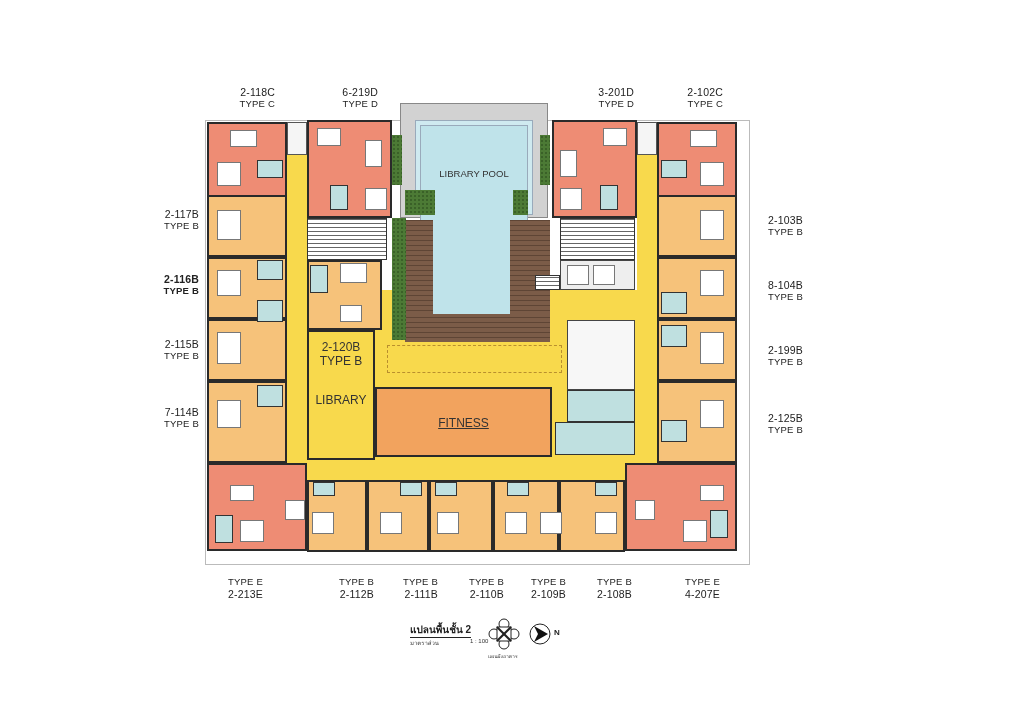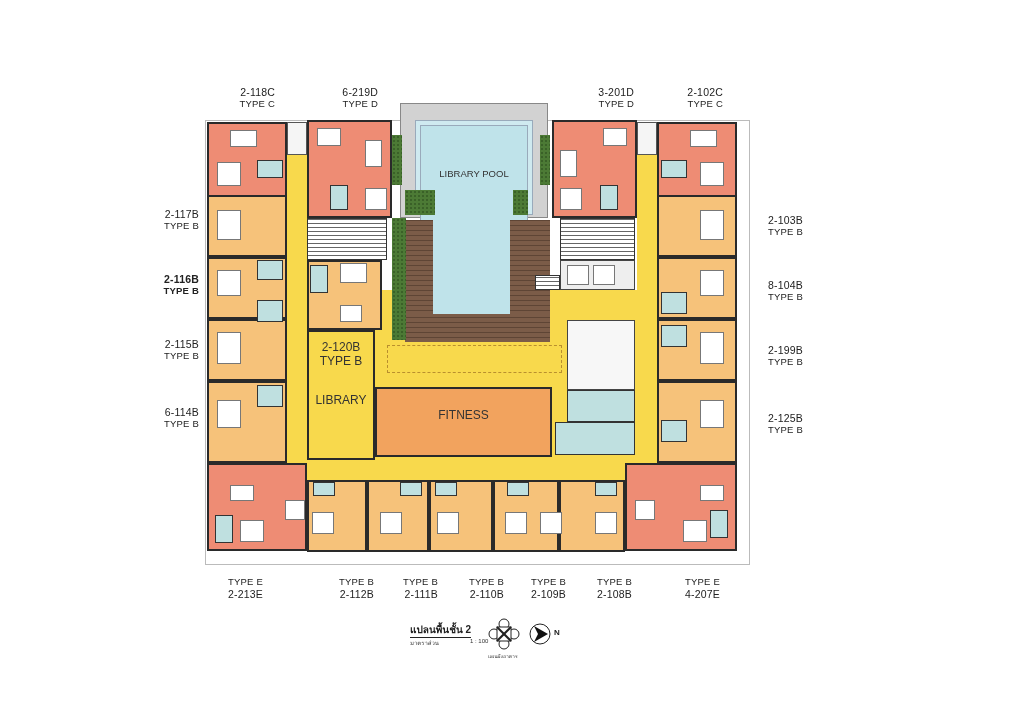--- a/index.html
+++ b/index.html
@@ -91,21 +91,21 @@
   <div class="furn" style="left:145px;top:205px;width:20px;height:15px;"></div>
 
   <div class="abs corr wall" style="left:112px;top:230px;width:68px;height:130px;"></div>
   <div class="room-label" style="left:112px;top:240px;width:68px;">
     <span style="display:block;">2-120B</span>
     <span style="display:block;">TYPE B</span>
   </div>
   <div class="room-label" style="left:112px;top:293px;width:68px;">LIBRARY</div>
 
   <div class="abs wall" style="left:180px;top:287px;width:177px;height:70px;background:#f2a35e;"></div>
-  <div class="room-label" style="left:180px;top:308px;width:177px;">FITNESS</div>
+  <div class="room-label" style="left:180px;top:316px;width:177px;text-decoration:underline;">FITNESS</div>
 
   <div class="abs" style="left:205px;top:3px;width:148px;height:115px;background:#d2d2d2;border:1px solid #888;"></div>
   <div class="abs" style="left:220px;top:20px;width:118px;height:95px;background:#cfeaf0;border:1px solid #9ab;"></div>
   <div class="abs pool" style="left:225px;top:25px;width:108px;height:215px;border:1px solid #9ab;"></div>
   <div class="room-label" style="left:225px;top:68px;width:108px;font-size:9.5px;">LIBRARY POOL</div>
 
   <div class="abs deck" style="left:210px;top:120px;width:28px;height:120px;"></div>
   <div class="abs deck" style="left:315px;top:120px;width:40px;height:120px;"></div>
   <div class="abs deck" style="left:210px;top:214px;width:145px;height:28px;"></div>
 
@@ -180,21 +180,21 @@
 </div>
 <div class="lbl" style="left:143px;top:273px;width:56px;font-weight:bold;">
   <span class="n">2-116B</span>
   <span class="t">TYPE B</span>
 </div>
 <div class="lbl" style="left:143px;top:338px;width:56px;">
   <span class="n">2-115B</span>
   <span class="t">TYPE B</span>
 </div>
 <div class="lbl" style="left:143px;top:406px;width:56px;">
-  <span class="n">6-114B</span>
+  <span class="n">7-114B</span>
   <span class="t">TYPE B</span>
 </div>
 
 <div class="lbl" style="left:747px;top:214px;width:56px;">
   <span class="n">2-103B</span>
   <span class="t">TYPE B</span>
 </div>
 <div class="lbl" style="left:747px;top:279px;width:56px;">
   <span class="n">8-104B</span>
   <span class="t">TYPE B</span>

